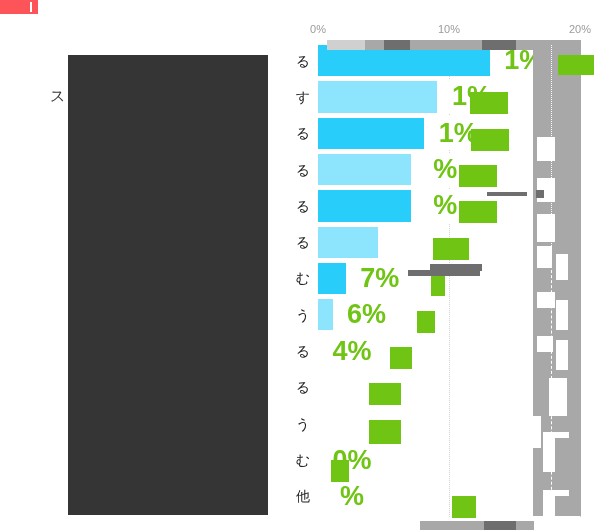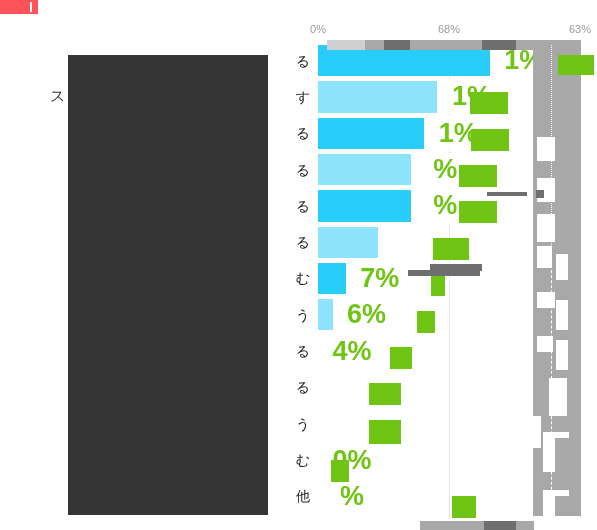--- a/index.html
+++ b/index.html
@@ -102,22 +102,22 @@
 
   <div class="badge">
     <div class="badge-mark"></div>
   </div>
 
   <div class="left-caption">ス</div>
 
   <div class="chart">
     <div class="axis-labels" id="axis-labels">
         <div class="axis-tick" style="left: 0px;">0%</div>
-        <div class="axis-tick" style="left: 131px;">68%</div>
-        <div class="axis-tick" style="left: 262px;">63%</div>
+        <div class="axis-tick" style="left: 131px;">10%</div>
+        <div class="axis-tick" style="left: 262px;">20%</div>
       </div>
     <div id="gridlines">
         <div class="gridline" style="left: 131px;"></div>
         <div class="gridline" style="left: 262px;"></div>
       </div>
     <div class="rows" id="rows">
         <div class="row" style="top: 0px; height: 31.3077px;">
           <div class="bar odd" style="width: 235.8px;"></div>
           <div class="cat-label">る</div>
           <div class="callout" style="left: 171.8px; width: 68px;">

